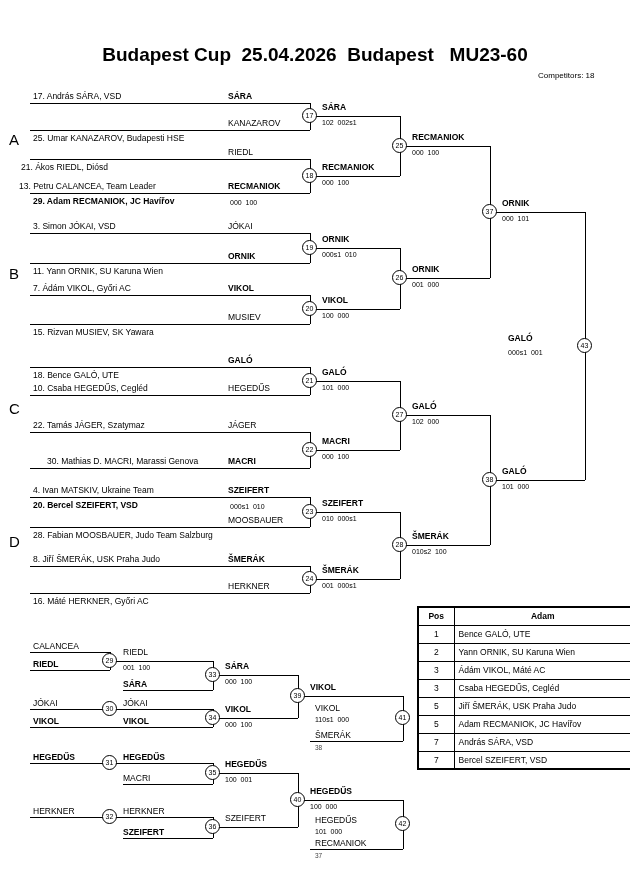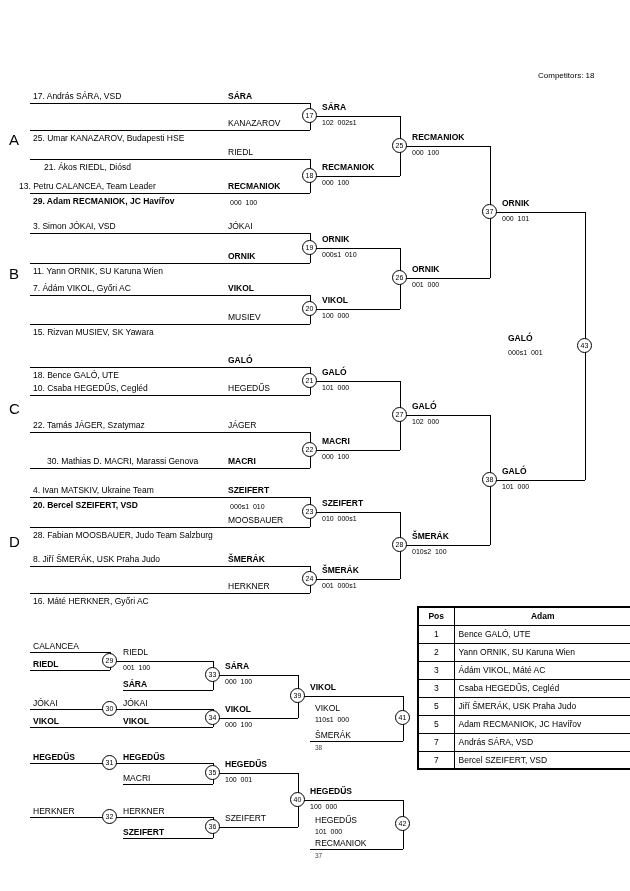--- a/index.html
+++ b/index.html
@@ -25,20 +25,21 @@
   #res-table th,#res-table td{border:1px solid #000;height:18px;font-size:8.5px;vertical-align:middle}
   #res-table th{font-weight:bold;text-align:center}
   #res-table td.pos{width:36px;text-align:center}
   #res-table td.name{padding-left:4px;text-align:left}
 </style>
 </head>
 <body>
 
 <div id="sheet">
 
+  <div class="title">Budapest Cup  25.04.2026  Budapest   MU23-60</div>
   <div class="comp">Competitors: 18</div>
 
   <div class="sec" style="left:9px;top:131px">A</div>
   <div class="sec" style="left:9px;top:265px">B</div>
   <div class="sec" style="left:9px;top:400px">C</div>
   <div class="sec" style="left:9px;top:533px">D</div>
 
   <i class="h" style="left:30px;top:103px;width:280px"></i>
   <i class="h" style="left:30px;top:130px;width:280px"></i>
   <i class="h" style="left:30px;top:159px;width:280px"></i>
@@ -146,21 +147,21 @@
   <b class="c" style="left:205px;top:819px">36</b>
   <b class="c" style="left:290px;top:688px">39</b>
   <b class="c" style="left:290px;top:792px">40</b>
   <b class="c" style="left:395px;top:710px">41</b>
   <b class="c" style="left:395px;top:816px">42</b>
 
   <span class="t" style="left:33px;top:91px">17. András SÁRA, VSD</span>
   <span class="t bld" style="left:228px;top:91px">SÁRA</span>
   <span class="t" style="left:33px;top:133px">25. Umar KANAZAROV, Budapesti HSE</span>
   <span class="t" style="left:228px;top:118px">KANAZAROV</span>
-  <span class="t" style="left:44px;top:162px">21. Ákos RIEDL, Diósd</span>
+  <span class="t" style="left:21px;top:162px">21. Ákos RIEDL, Diósd</span>
   <span class="t" style="left:228px;top:147px">RIEDL</span>
   <span class="t" style="left:19px;top:181px">13. Petru CALANCEA, Team Leader</span>
   <span class="t bld" style="left:33px;top:196px">29. Adam RECMANIOK, JC Havířov</span>
   <span class="t bld" style="left:228px;top:181px">RECMANIOK</span>
   <span class="sc" style="left:230px;top:199px">000  100</span>
   <span class="t" style="left:33px;top:221px">3. Simon JÓKAI, VSD</span>
   <span class="t" style="left:228px;top:221px">JÓKAI</span>
   <span class="t" style="left:33px;top:266px">11. Yann ORNIK, SU Karuna Wien</span>
   <span class="t bld" style="left:228px;top:251px">ORNIK</span>
   <span class="t" style="left:33px;top:283px">7. Ádám VIKOL, Győri AC</span>

